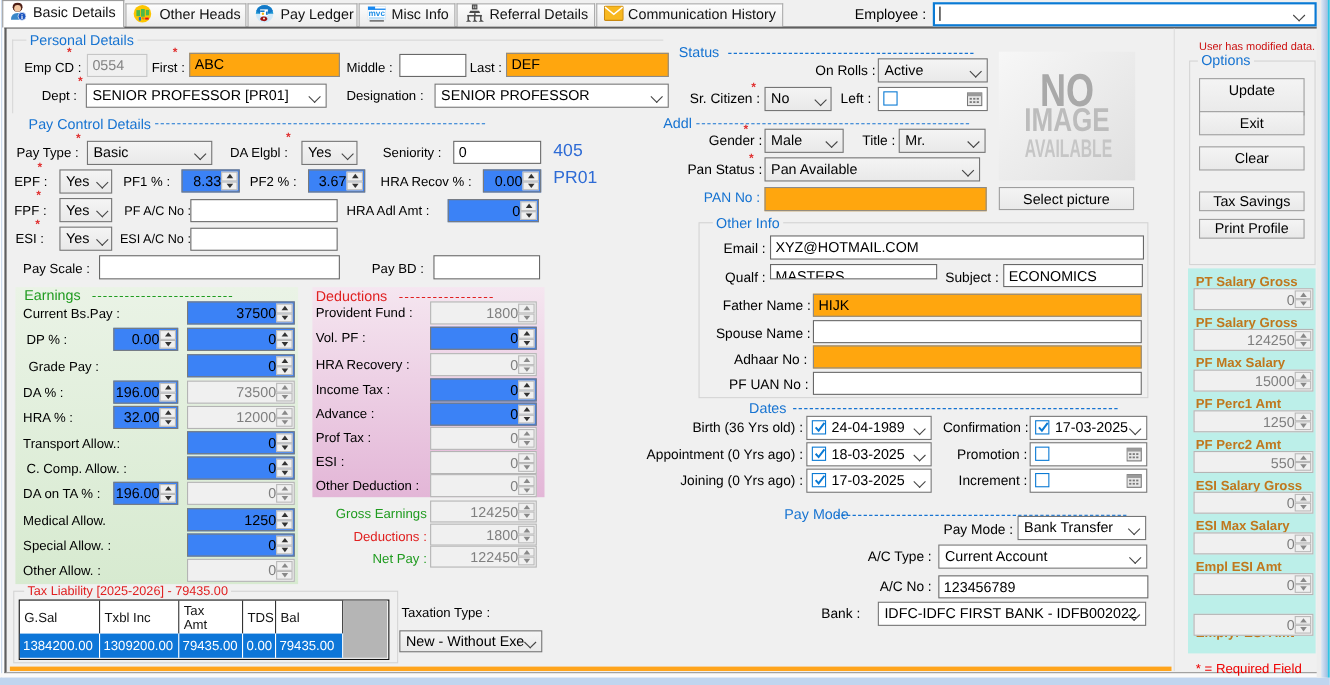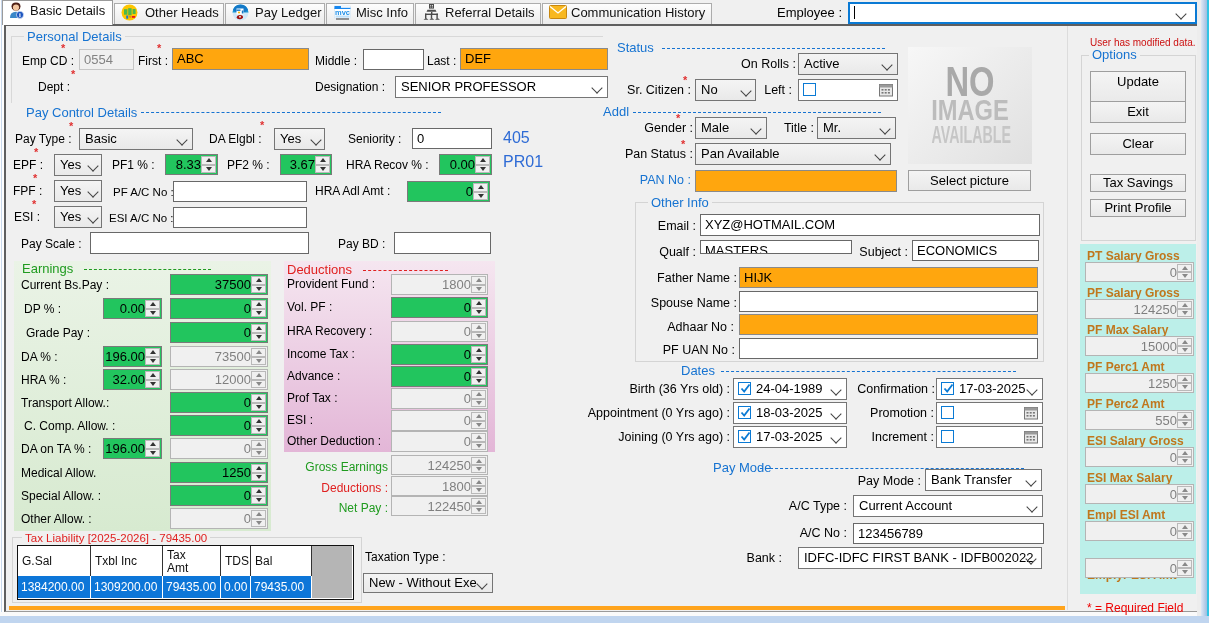--- a/index.html
+++ b/index.html
@@ -14,21 +14,21 @@
   .gdash{position:absolute;border-top:1px dashed #1f9b1f;height:0;}
   .rdash{position:absolute;border-top:1px dashed #e02020;height:0;}
   .ast{position:absolute;color:#e03030;font-size:11px;line-height:8px;font-weight:bold;}
   .tb{position:absolute;background:#fff;border:1px solid #686868;font-size:13px;color:#000;line-height:19px;padding:0 0 0 4px;white-space:nowrap;overflow:hidden;box-sizing:border-box;}
   .tbd{position:absolute;background:#f0f0f0;border:1px solid #c6c6c6;font-size:13px;color:#838383;line-height:19px;padding:0 0 0 4px;white-space:nowrap;overflow:hidden;box-sizing:border-box;}
   .tbo{position:absolute;background:#ffa60e;border:1px solid #8a8a8a;font-size:13px;color:#000;line-height:20px;padding:0 0 0 4px;white-space:nowrap;overflow:hidden;box-sizing:border-box;}
   .combo{position:absolute;border:1px solid #757575;font-size:13px;color:#000;line-height:20px;padding:0 18px 0 5px;white-space:nowrap;overflow:hidden;box-sizing:border-box;}
   .cg{background:linear-gradient(180deg,#f4f4f4,#e9e9e9);}
   .cw{background:#fff;}
   .chev{position:absolute;right:6px;top:7px;width:7px;height:7px;border-right:1.4px solid #444;border-bottom:1.4px solid #444;transform:rotate(45deg);transform-origin:center;}
-  .spin{position:absolute;border:1px solid #7a7a7a;background:#22c55e;font-size:13px;color:#000;box-sizing:border-box;}
+  .spin{position:absolute;border:1px solid #7a7a7a;background:#3b82f6;font-size:13px;color:#000;box-sizing:border-box;}
   .spin .val{position:absolute;left:1px;right:16px;top:0;bottom:0;text-align:right;line-height:19px;overflow:hidden;}
   .spin.dis{background:#f0f0f0;border-color:#b4b4b4;}
   .spin.dis .val{color:#7f7f7f;}
   .sb{position:absolute;right:1px;top:1px;bottom:1px;width:15px;display:block;}
   .sb i{position:absolute;left:0;right:0;height:50%;background:#f0f0f0;border:1px solid #b9b9b9;box-sizing:border-box;display:block;}
   .sb .u{top:0;} .sb .d{bottom:0;}
   .sb i::after{content:"";position:absolute;left:50%;top:50%;width:0;height:0;border-left:3px solid transparent;border-right:3px solid transparent;}
   .sb .u::after{margin:-2px 0 0 -3px;border-bottom:4px solid #333;}
   .sb .d::after{margin:-2px 0 0 -3px;border-top:4px solid #333;}
   .spin.dis .sb i::after{opacity:.55;}
@@ -142,20 +142,21 @@
 <div class="tbd" style="left:79px;top:49px;width:55px;height:21px;">0554</div>
 <div class="lbl" style="left:138px;top:55px;">First :</div>
     <div class="ast" style="left:157px;top:44px;">*</div>
 <div class="tbo" style="left:172px;top:48px;width:137px;height:22px;">ABC</div>
 <div class="lbl" style="left:315px;top:55px;">Middle :</div>
 <div class="tb" style="left:363px;top:49px;width:61px;height:21px;"></div>
 <div class="lbl" style="left:427px;top:55px;">Last :</div>
 <div class="tbo" style="left:460px;top:48px;width:148px;height:22px;">DEF</div>
 <div class="lbl" style="left:38px;top:81px;">Dept :</div>
     <div class="ast" style="left:71px;top:70px;">*</div>
+<div class="combo cw" style="left:78px;top:76px;width:219px;height:22px;">SENIOR PROFESSOR [PR01]<div class="chev"></div></div>
 <div class="lbl" style="left:315px;top:81px;">Designation :</div>
 <div class="combo cw" style="left:395px;top:76px;width:213px;height:22px;">SENIOR PROFESSOR<div class="chev"></div></div>
 
 <div class="hdr" style="left:26px;top:106px;">Pay Control Details</div>
 <div class="dash" style="left:141px;top:112px;width:300px;"></div>
 <div class="lbl" style="left:15px;top:133px;">Pay Type :</div>
     <div class="ast" style="left:69px;top:122px;">*</div>
 <div class="combo cg" style="left:79px;top:128px;width:114px;height:22px;">Basic<div class="chev"></div></div>
 <div class="lbl" style="left:209px;top:133px;">DA Elgbl :</div>
     <div class="ast" style="left:260px;top:121px;">*</div>

